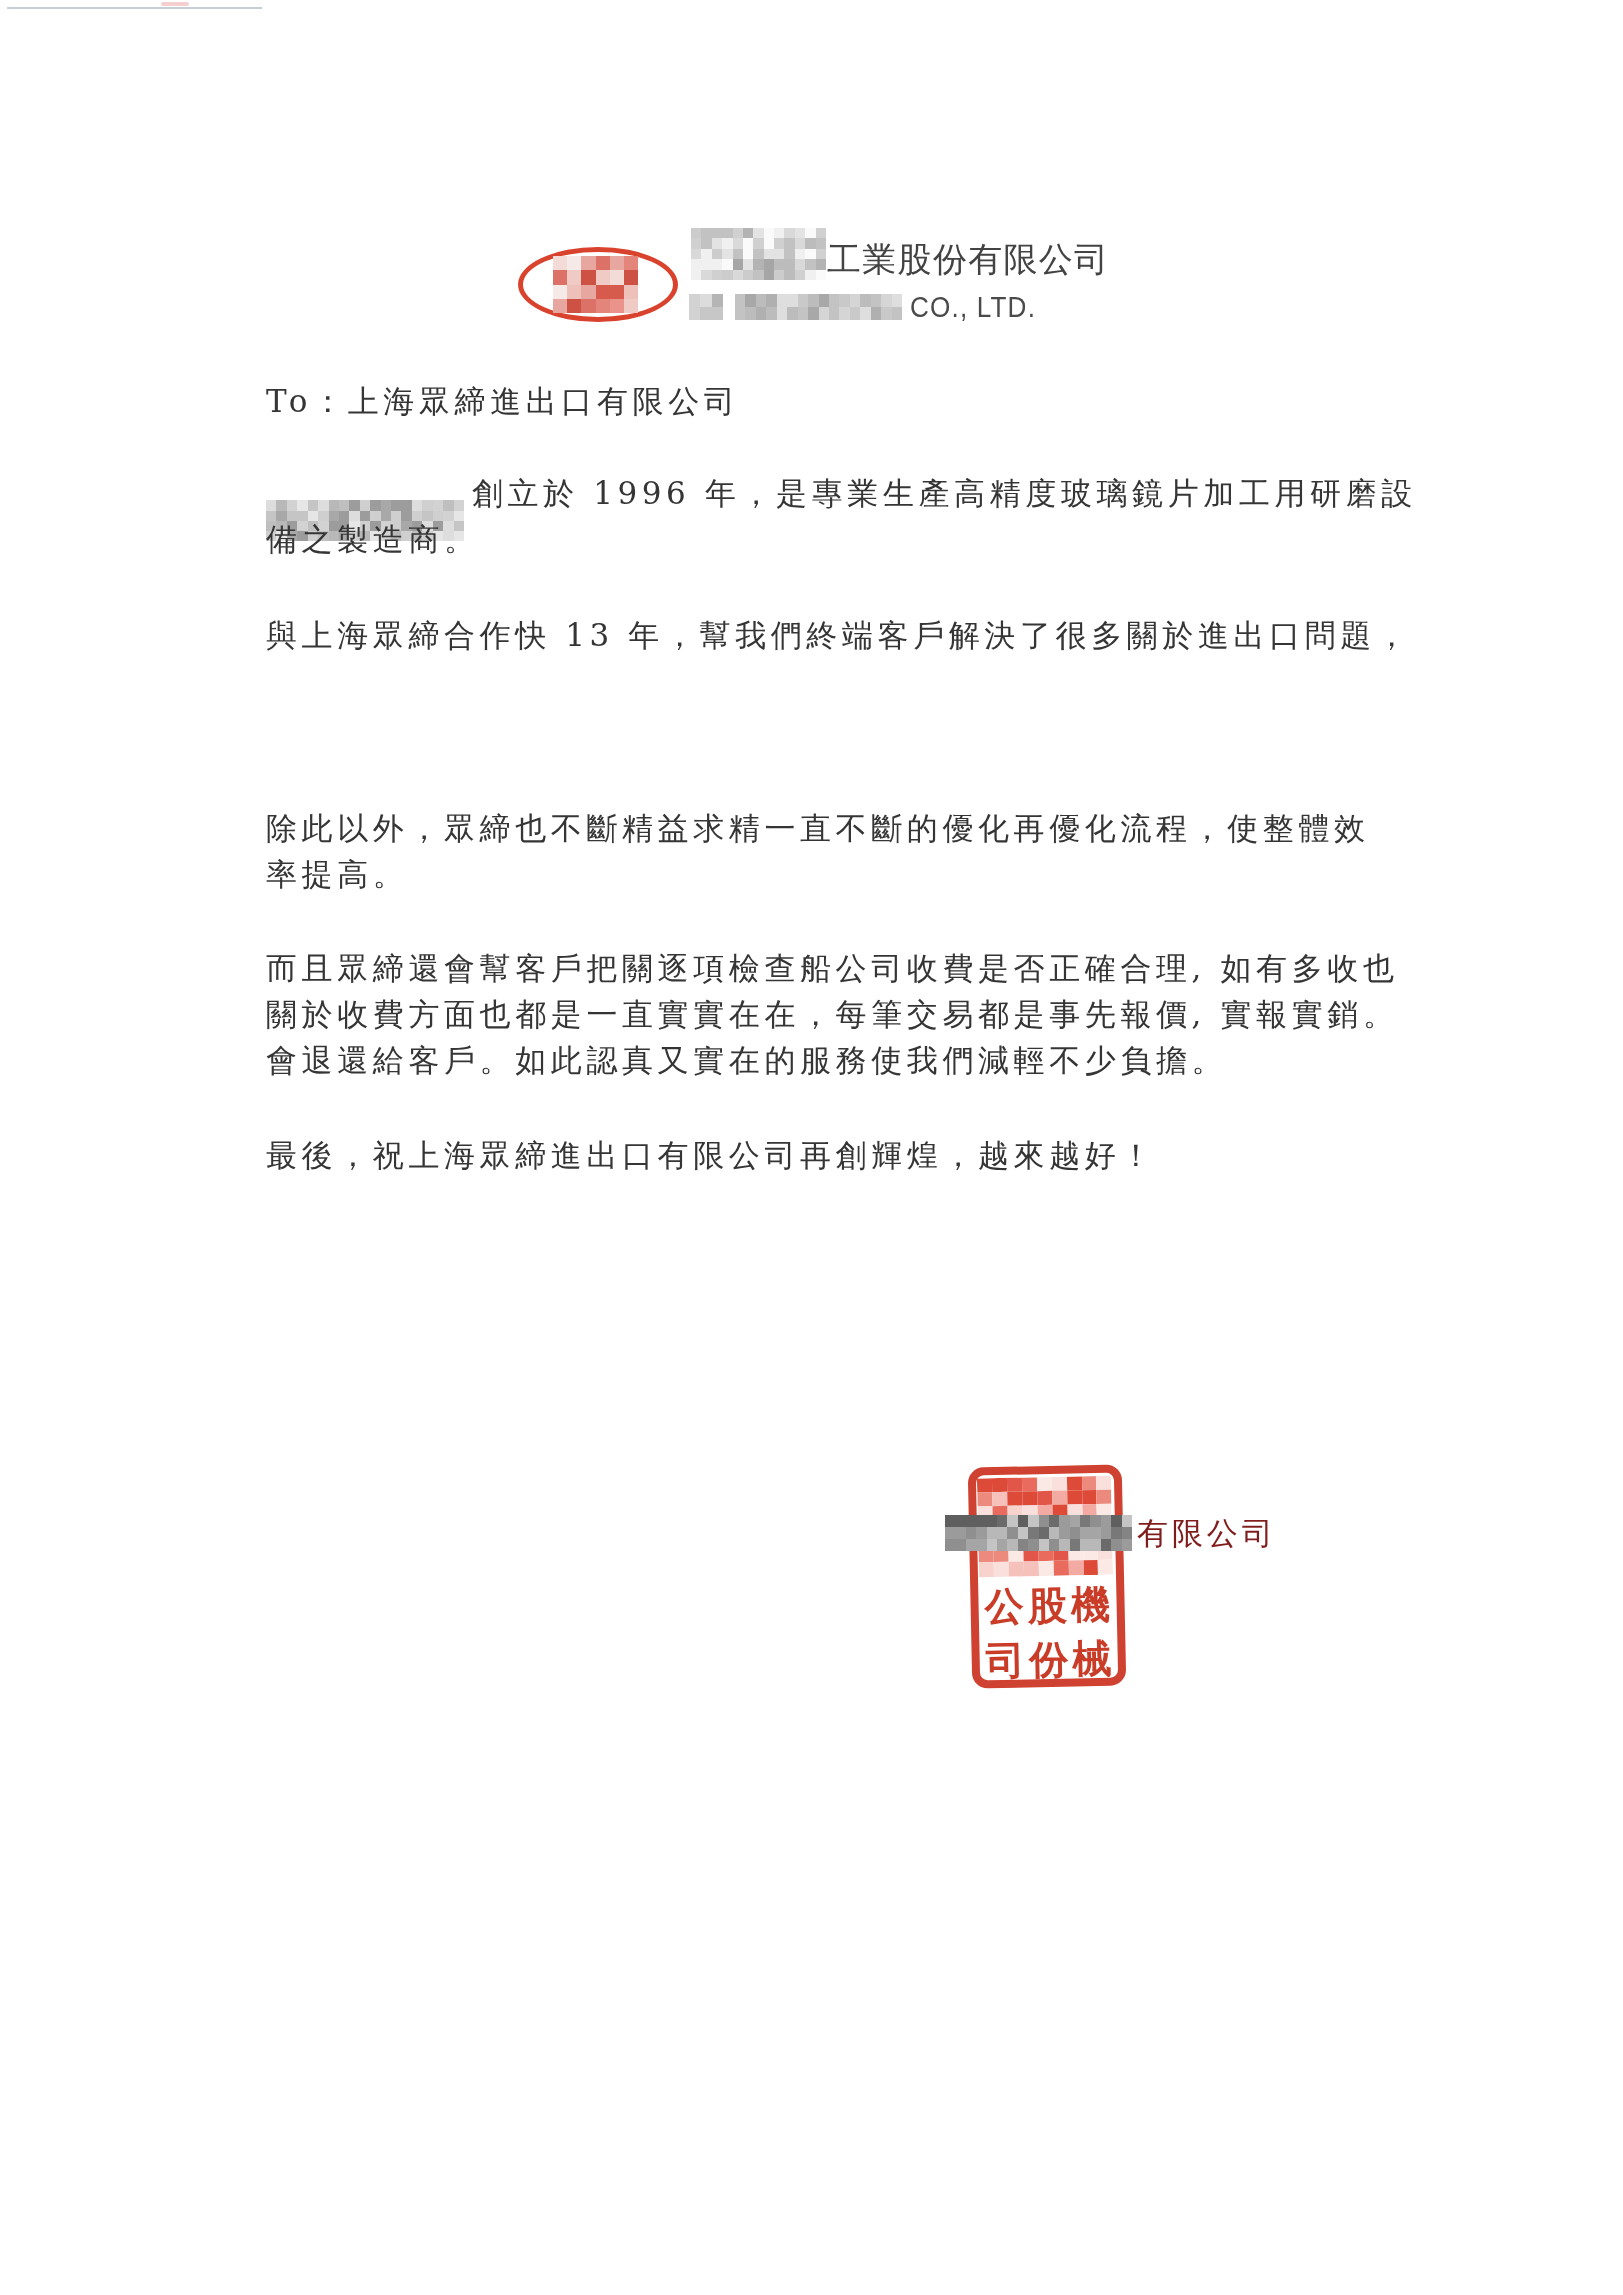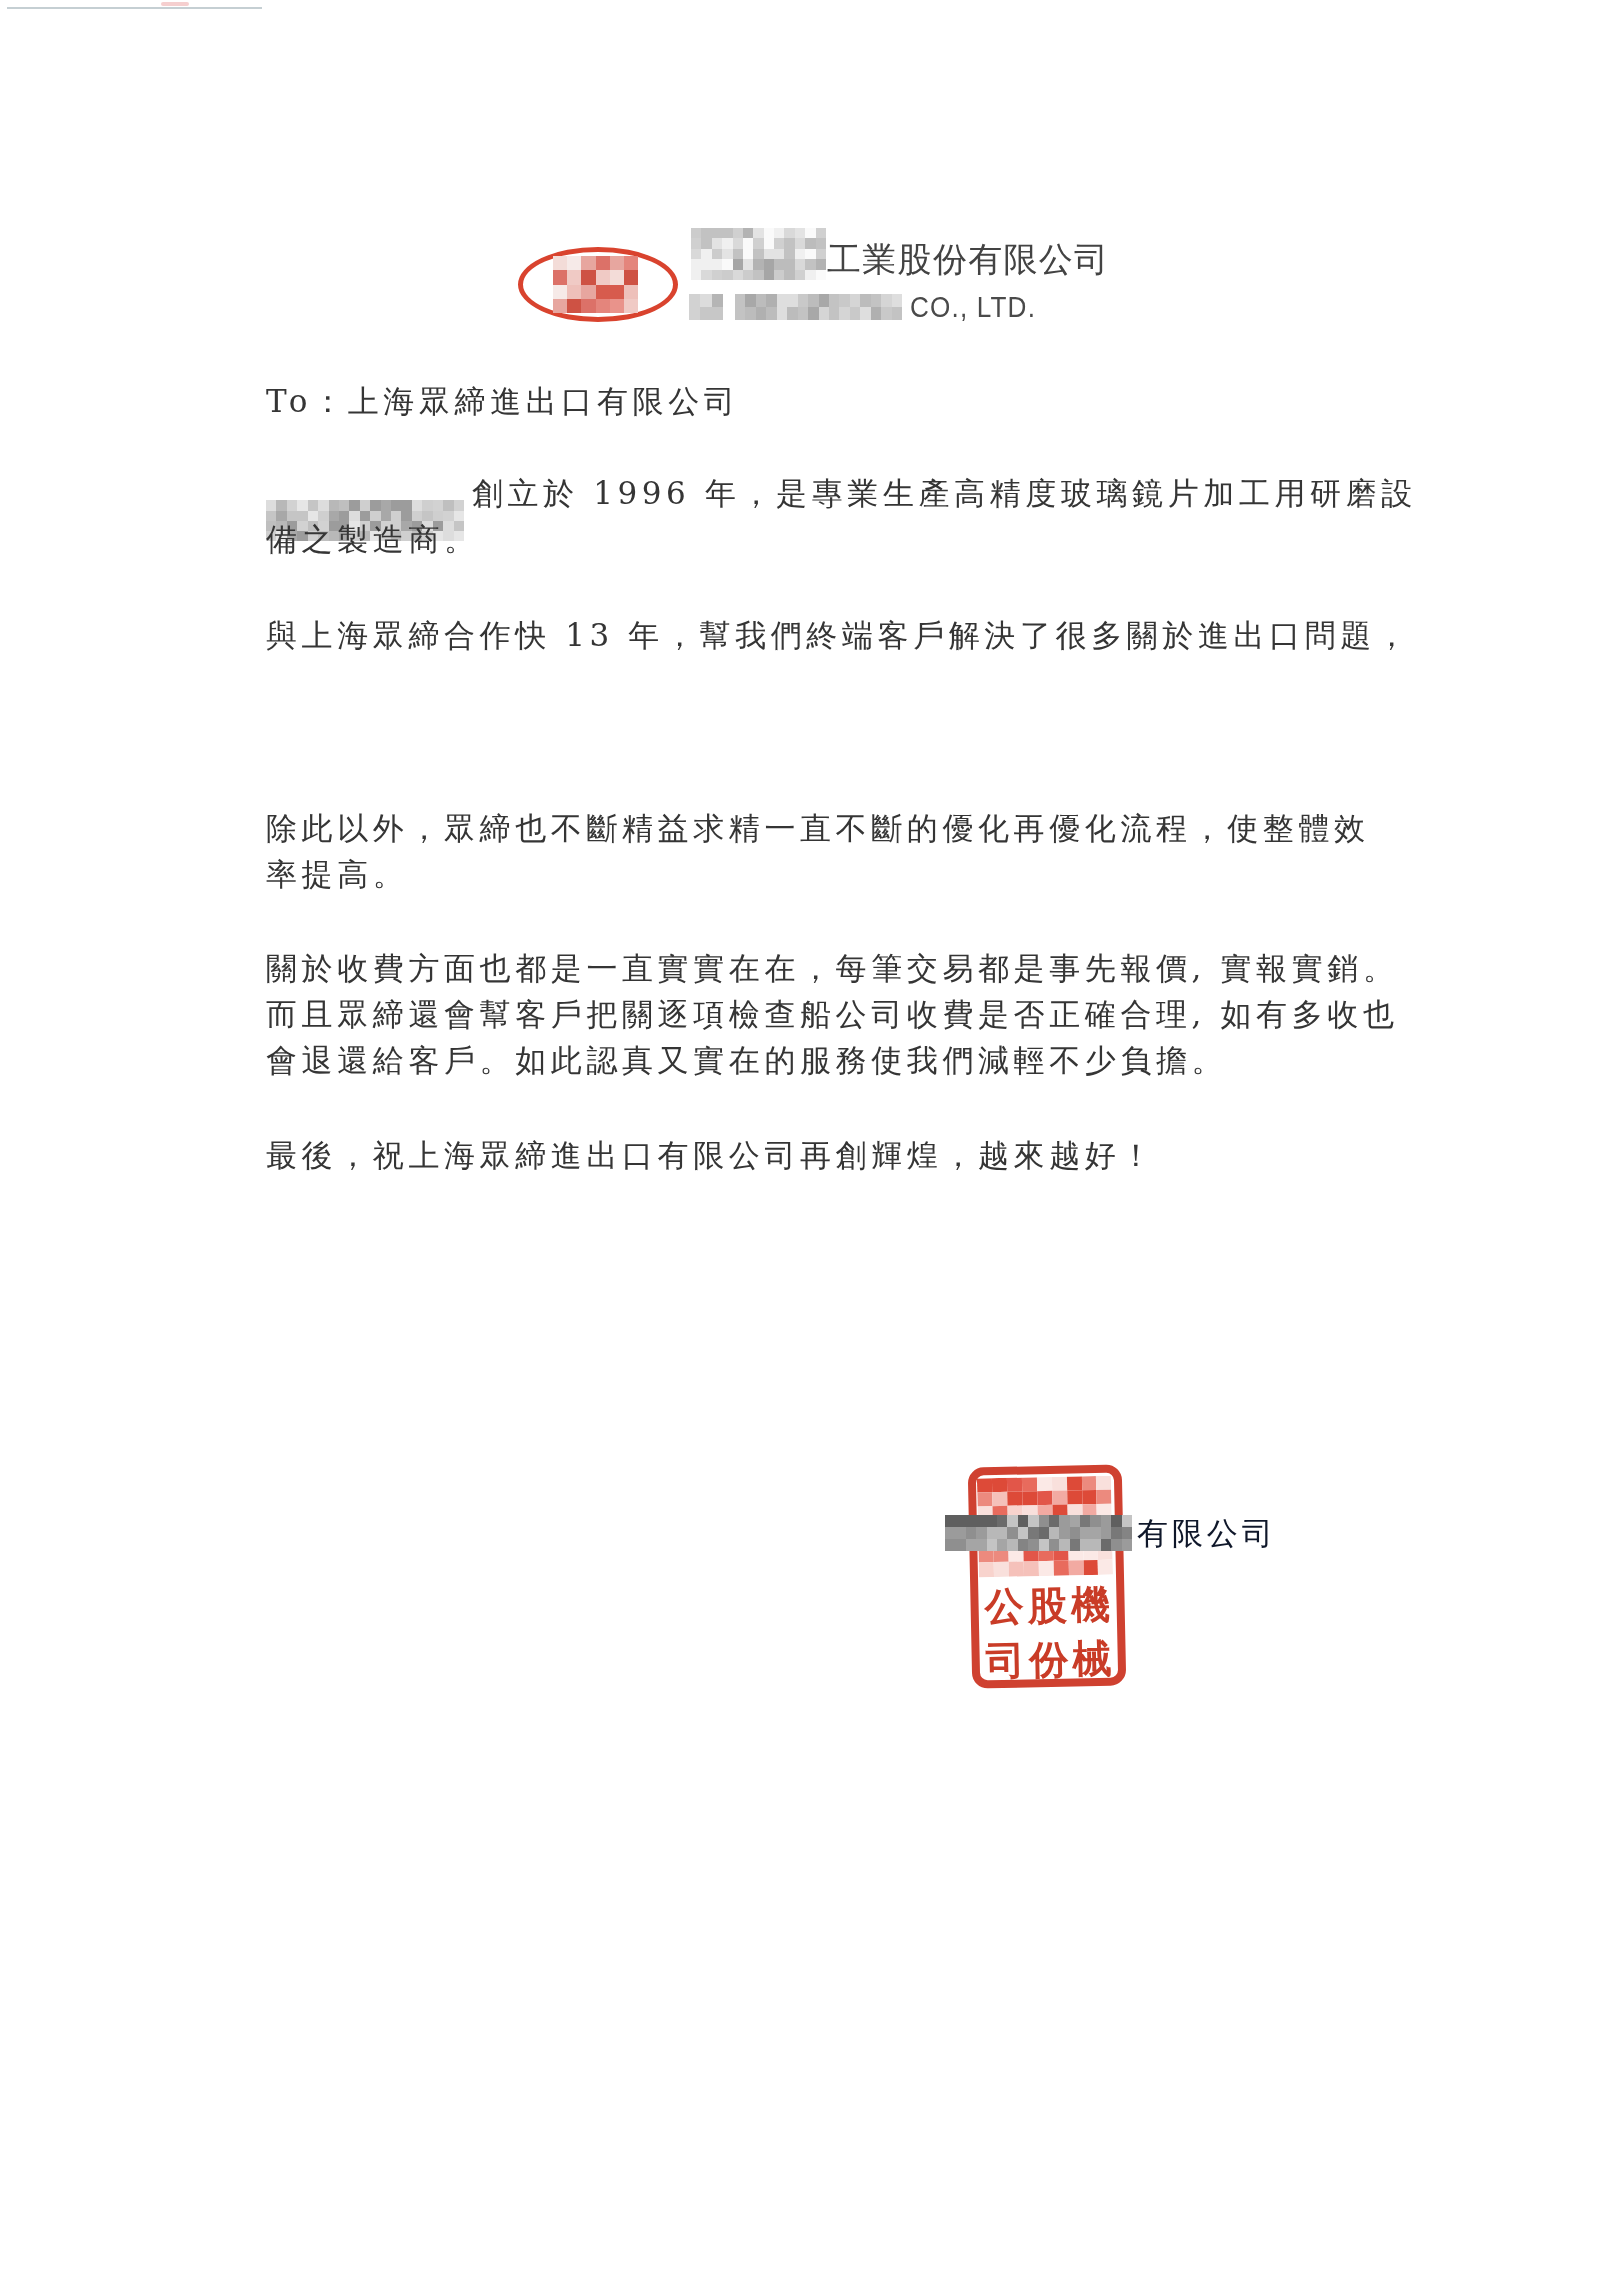--- a/index.html
+++ b/index.html
@@ -32,21 +32,21 @@
   .header-en{position:absolute;left:910px;top:291px;font-size:29px;
     font-family:"Liberation Sans","DejaVu Sans",sans-serif;color:#4a4a4a;
     letter-spacing:1.3px;transform:scaleX(.9);transform-origin:left top;white-space:nowrap;}
 
   
   .para{position:absolute;left:266px;margin:0;font-size:31px;letter-spacing:4.6px;color:#353535;}
   .para .line{display:block;line-height:46px;height:46px;white-space:nowrap;}
 
   
   .sig-company{position:absolute;left:1137px;top:1513px;font-size:31px;
-    letter-spacing:3.9px;color:#0f172a;white-space:nowrap;z-index:4;}
+    letter-spacing:3.9px;color:#7f1d1d;white-space:nowrap;z-index:4;}
   .stamp{position:absolute;left:970px;top:1466px;width:154px;height:221px;
     border:8.5px solid #cf4130;border-radius:15.7px;box-sizing:border-box;
     transform:rotate(-1.2deg);z-index:1;}
   .stamp-top-mosaic{position:absolute;left:1.3px;top:2.6px;width:134px;height:99px;}
   .stamp-chars{position:absolute;left:3.9px;top:105px;width:130px;height:97px;
     display:grid;grid-template-columns:repeat(3,1fr);grid-auto-rows:1fr;}
   .stamp-chars span{display:flex;align-items:center;justify-content:center;
     font-size:39px;font-weight:bold;color:#c93c27;}
   .sig-bar-mosaic{position:absolute;left:945px;top:1515px;width:187px;height:36px;z-index:3;}
 </style>
@@ -288,22 +288,22 @@
   <p class="para" style="top:612px">
     <span class="line">與上海眾締合作快 13 年，幫我們終端客戶解決了很多關於進出口問題，</span>
   </p>
 
   <p class="para" style="top:805px">
     <span class="line">除此以外，眾締也不斷精益求精一直不斷的優化再優化流程，使整體效</span>
     <span class="line">率提高。</span>
   </p>
 
   <p class="para" style="top:945px">
+    <span class="line">而且眾締還會幫客戶把關逐項檢查船公司收費是否正確合理, 如有多收也</span>
     <span class="line">關於收費方面也都是一直實實在在，每筆交易都是事先報價, 實報實銷。</span>
-    <span class="line">而且眾締還會幫客戶把關逐項檢查船公司收費是否正確合理, 如有多收也</span>
     <span class="line">會退還給客戶。如此認真又實在的服務使我們減輕不少負擔。</span>
   </p>
 
   <p class="para" style="top:1132px">
     <span class="line">最後，祝上海眾締進出口有限公司再創輝煌，越來越好！</span>
   </p>
 
   <div class="stamp">
     <div class="mosaic stamp-top-mosaic" style="grid-template-columns: repeat(9, 1fr);">
         <i style="background: rgb(221, 74, 56);"></i>

